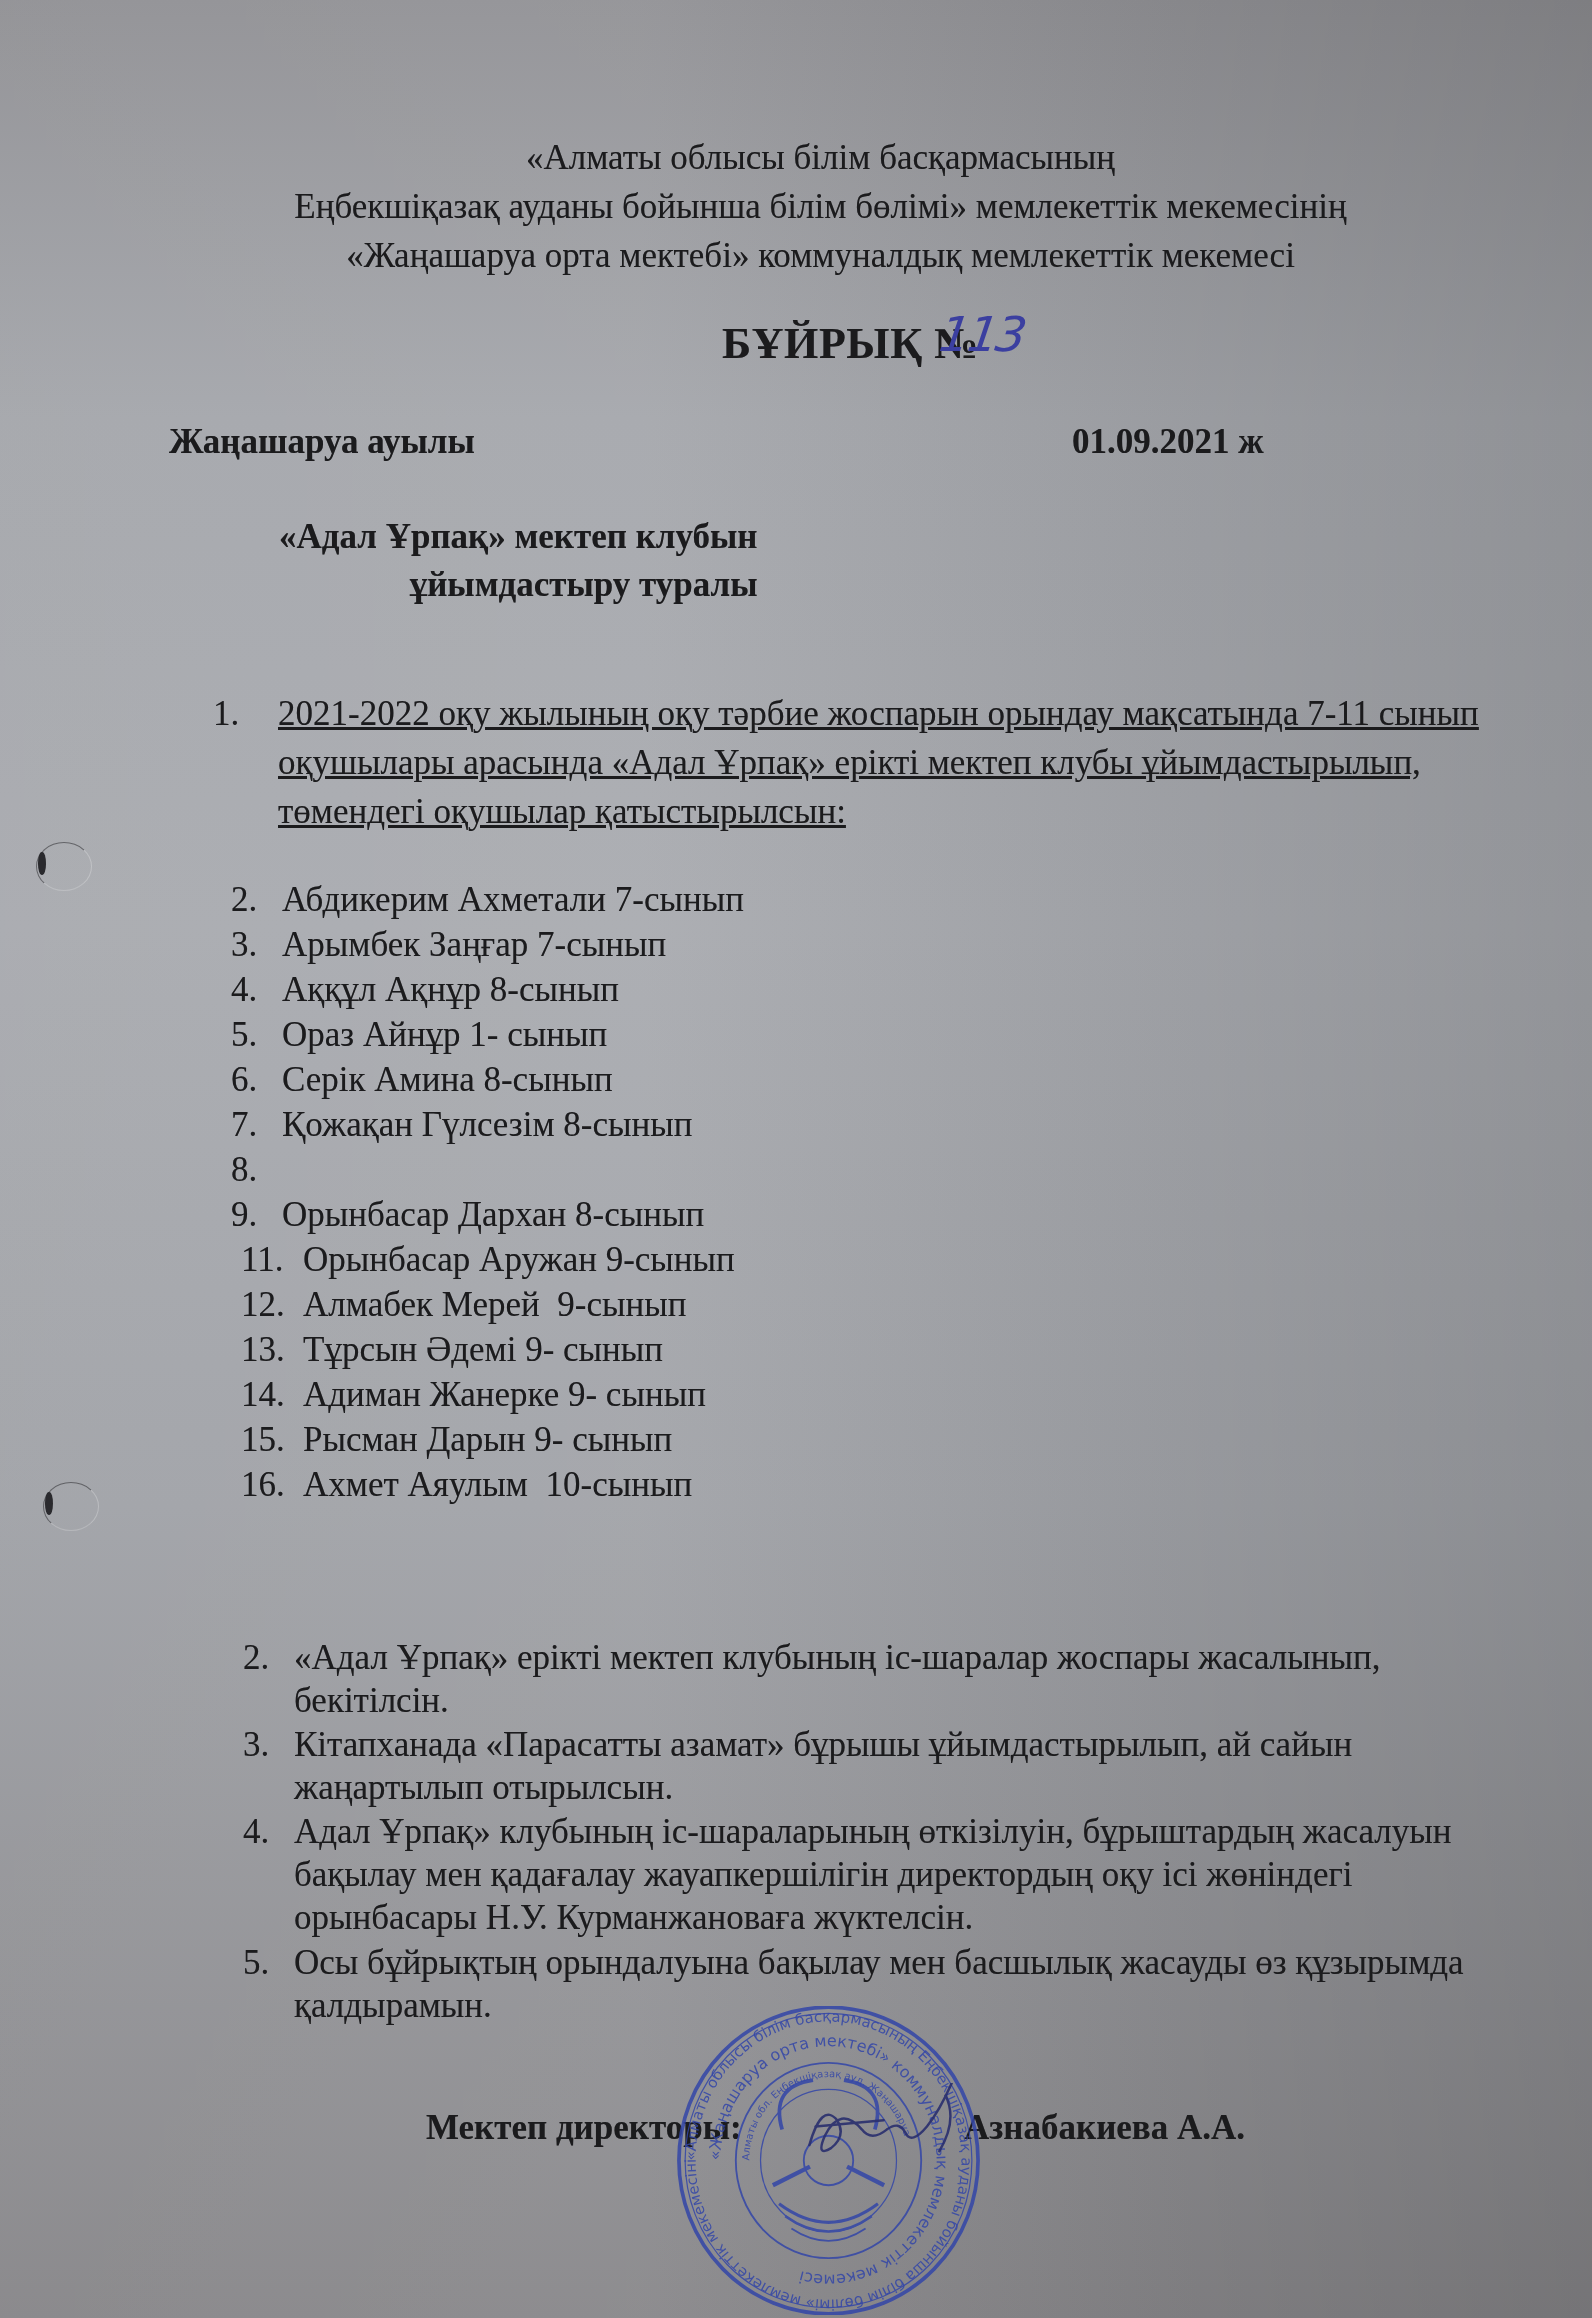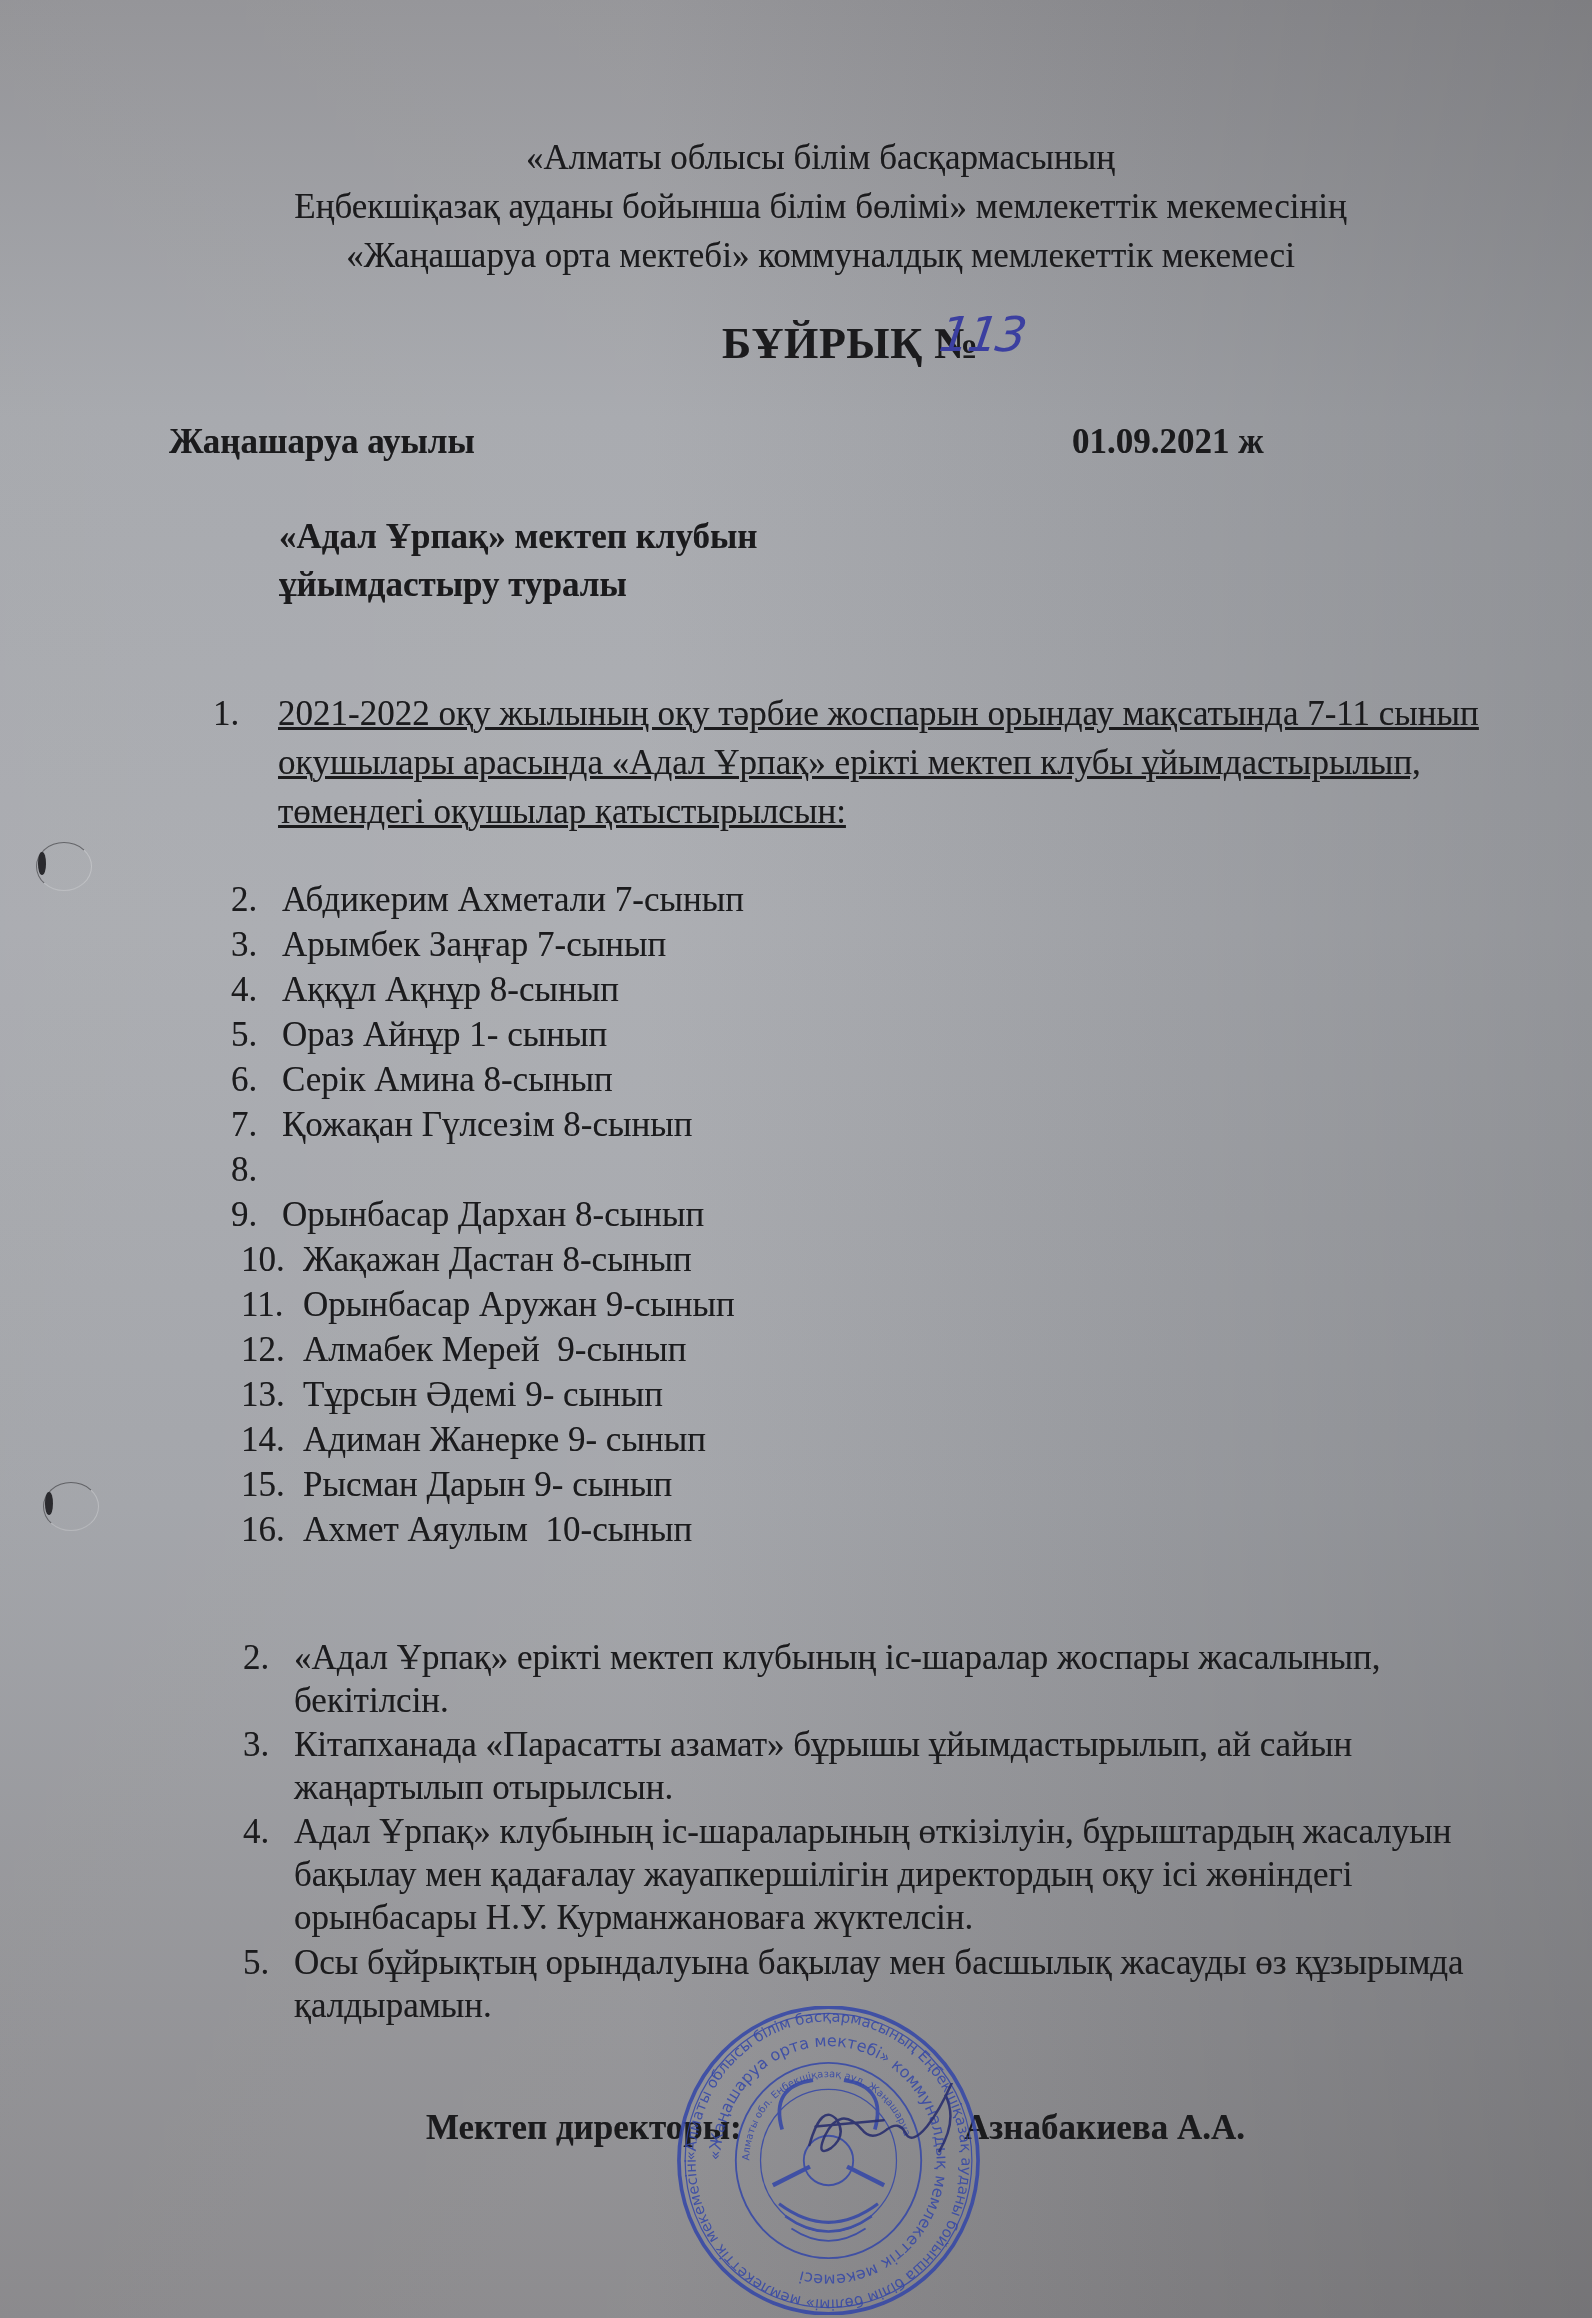--- a/index.html
+++ b/index.html
@@ -19,21 +19,21 @@
     .header { position: absolute; left: 0; width: 1593px; top: 133px; text-align: center; font-size: 35px; line-height: 49px; }
     .header .line { display: block; }
 
     .order-title { position: absolute; top: 318px; left: 698px; font-size: 44px; font-weight: bold; letter-spacing: 0.6px; }
     .order-number { position: absolute; top: 306px; left: 940px; font-size: 48px; color: #3b3fa0; font-family: "DejaVu Sans", sans-serif; font-style: italic; font-weight: 300; transform: skewX(-8deg); letter-spacing: -2.5px; text-shadow: none; }
 
     .place { position: absolute; top: 422px; left: 145px; font-size: 35px; font-weight: bold; }
     .date { position: absolute; top: 422px; left: 1048px; font-size: 35px; font-weight: bold; }
 
     .subject { position: absolute; top: 513px; left: 255px; font-size: 35px; font-weight: bold; line-height: 48px; }
-    .subject span { display: block; }
+    .subject span { display: block; text-align: right; }
 
     .intro { position: absolute; top: 689px; left: 213px; width: 1267px; font-size: 35px; line-height: 49px; }
     .intro .num { position: absolute; left: 0; top: 0; }
     .intro .body { margin-left: 41px; display: block; text-decoration: underline; }
 
     .members { position: absolute; top: 877px; left: 207px; font-size: 35px; line-height: 45px; }
     .member { display: flex; white-space: pre; }
     .member .n { display: inline-block; width: 51px; }
     .member.two .n { width: 62px; margin-left: 10px; }
 
@@ -83,21 +83,20 @@
 
 <div class="members text">
   <div class="member"><span class="n">2.</span><span>Абдикерим Ахметали 7-сынып</span></div>
   <div class="member"><span class="n">3.</span><span>Арымбек Заңғар 7-сынып</span></div>
   <div class="member"><span class="n">4.</span><span>Аққұл Ақнұр 8-сынып</span></div>
   <div class="member"><span class="n">5.</span><span>Ораз Айнұр 1- сынып</span></div>
   <div class="member"><span class="n">6.</span><span>Серік Амина 8-сынып</span></div>
   <div class="member"><span class="n">7.</span><span>Қожақан Гүлсезім 8-сынып</span></div>
   <div class="member"><span class="n">8.</span></div>
   <div class="member"><span class="n">9.</span><span>Орынбасар Дархан 8-сынып</span></div>
-  <div class="member two"><span class="n">10.</span><span>Жақажан Дастан 8-сынып</span></div>
   <div class="member two"><span class="n">11.</span><span>Орынбасар Аружан 9-сынып</span></div>
   <div class="member two"><span class="n">12.</span><span>Алмабек Мерей  9-сынып</span></div>
   <div class="member two"><span class="n">13.</span><span>Тұрсын Әдемі 9- сынып</span></div>
   <div class="member two"><span class="n">14.</span><span>Адиман Жанерке 9- сынып</span></div>
   <div class="member two"><span class="n">15.</span><span>Рысман Дарын 9- сынып</span></div>
   <div class="member two"><span class="n">16.</span><span>Ахмет Аяулым  10-сынып</span></div>
 </div>
 
 <div class="resolutions text">
   <div class="res">

